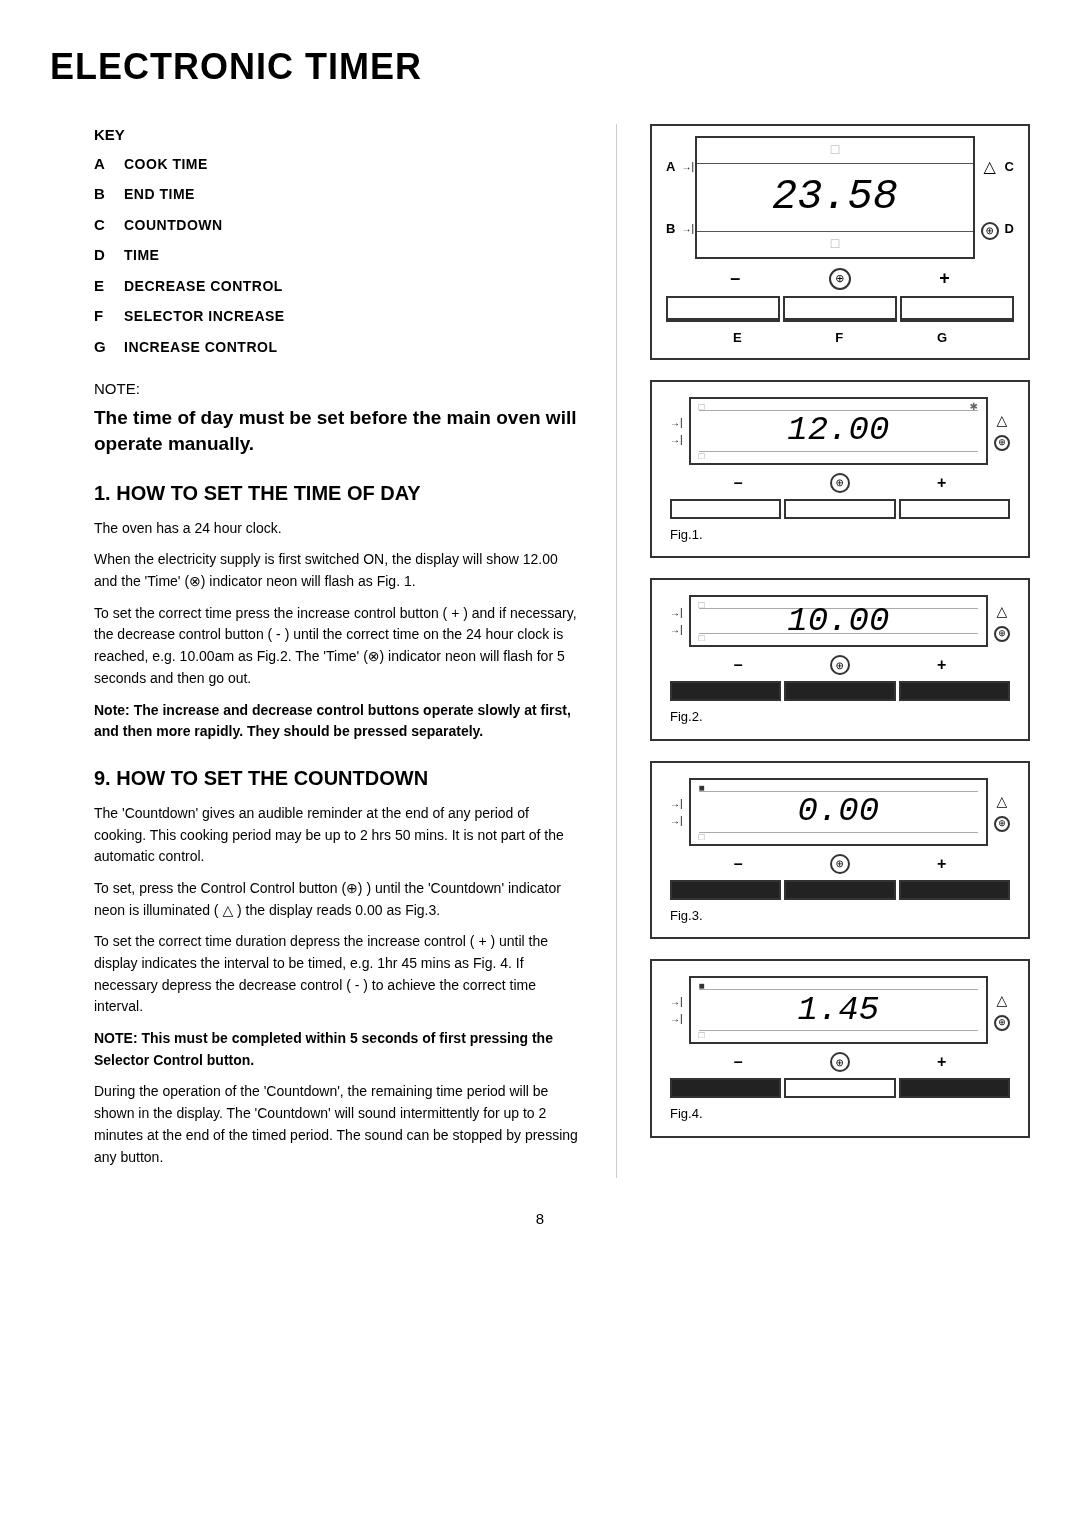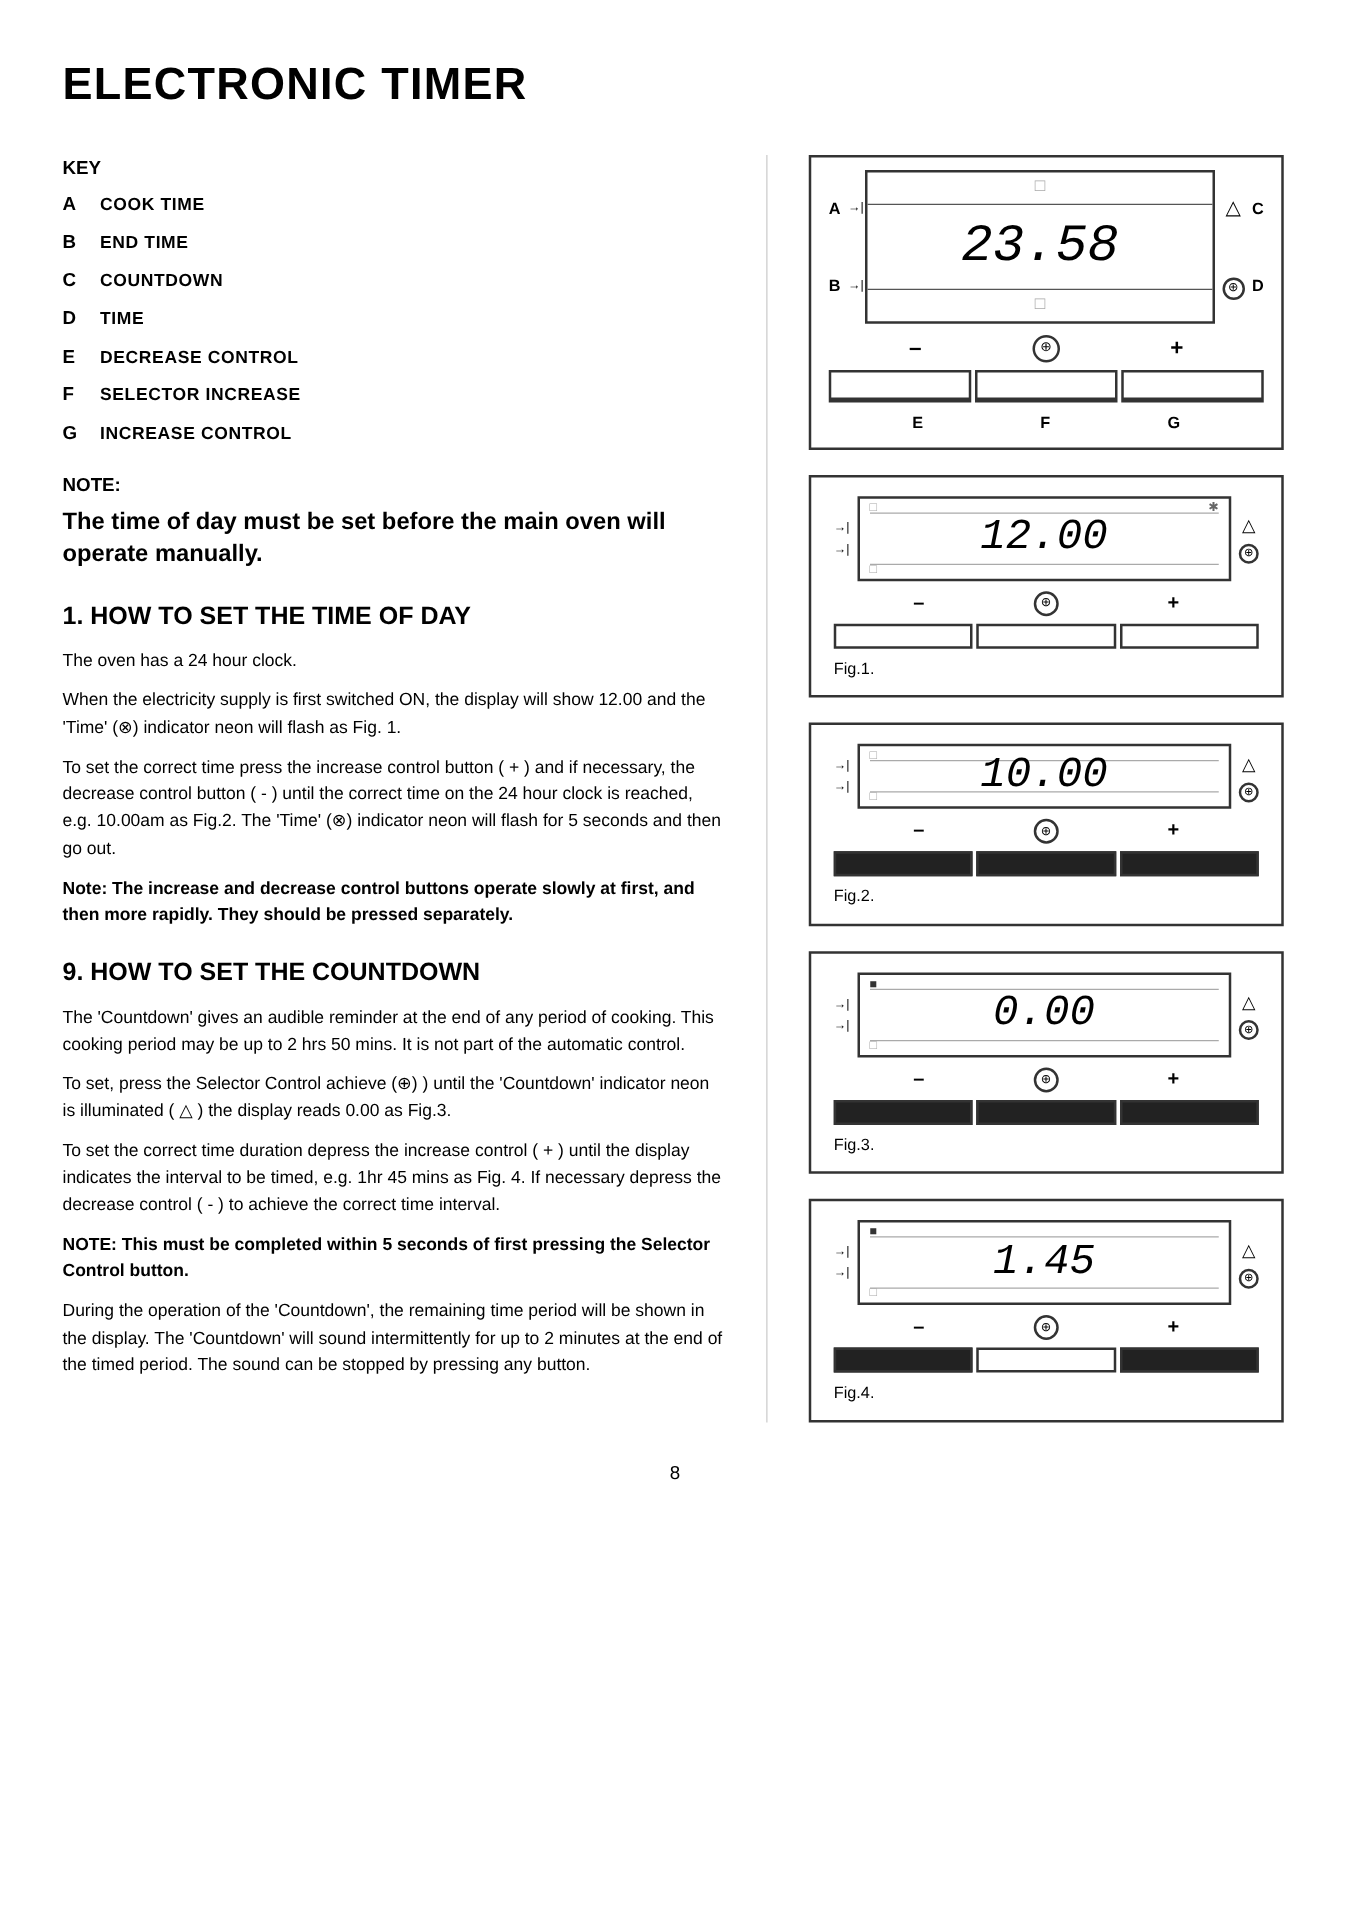--- a/index.html
+++ b/index.html
@@ -17,20 +17,21 @@
     .page-title {
       font-size: 36px;
       font-weight: 900;
       margin-bottom: 30px;
       letter-spacing: 1px;
     }
 
     .content-wrapper {
       display: flex;
       gap: 28px;
+      margin-left: 44px;
     }
 
     .left-column {
       flex: 1;
       max-width: 530px;
     }
 
     .right-column {
       flex: 0 0 380px;
       display: flex;
@@ -64,21 +65,21 @@
       font-weight: 900;
       font-size: 14px;
       letter-spacing: 0.5px;
     }
 
     .note-section {
       margin-bottom: 20px;
     }
 
     .note-label {
-      font-weight: 700;
+      font-weight: 400;
       font-size: 15px;
       margin-bottom: 4px;
     }
 
     .note-text {
       font-weight: 700;
       font-size: 19px;
       line-height: 1.4;
     }
 
@@ -182,21 +183,21 @@
     </div>
 
     <div class="section-title">1.  HOW TO SET THE TIME OF DAY</div>
     <div class="body-text">The oven has a 24 hour clock.</div>
     <div class="body-text">When the electricity supply is first switched ON, the display will show 12.00 and the 'Time' (⊗) indicator neon will flash as Fig. 1.</div>
     <div class="body-text">To set the correct time press the increase control button ( + ) and if necessary, the decrease control button ( - ) until the correct time on the 24 hour clock is reached, e.g. 10.00am as Fig.2.  The 'Time' (⊗) indicator neon will flash for 5 seconds and then go out.</div>
     <div class="bold-note">Note: The increase and decrease control buttons operate slowly at first, and then more rapidly. They should be pressed separately.</div>
 
     <div class="section-title">9.  HOW TO SET THE COUNTDOWN</div>
     <div class="body-text">The 'Countdown' gives an audible reminder at the end of any period of cooking.  This cooking period may be  up to 2 hrs 50 mins.  It is not part of the automatic control.</div>
-    <div class="body-text">To set, press the Selector Control achieve (⊕) ) until the 'Countdown' indicator neon is illuminated ( △ ) the display reads 0.00 as Fig.3.</div>
+    <div class="body-text">To set, press the Control Control button (⊕) ) until the 'Countdown' indicator neon is illuminated ( △ ) the display reads 0.00 as Fig.3.</div>
     <div class="body-text">To set the correct time duration depress the increase control ( + ) until the display indicates the interval to be timed, e.g. 1hr 45 mins as Fig. 4.  If necessary depress the decrease control ( - ) to achieve the correct time interval.</div>
     <div class="bold-note">NOTE:  This must be completed within 5 seconds of first pressing the Selector Control button.</div>
     <div class="body-text">During the operation of the 'Countdown', the remaining time period will be shown in the display. The 'Countdown' will sound intermittently for up to 2 minutes at the end of the timed period.  The sound can be stopped by pressing any button.</div>
 
   </div>
 
   <div class="divider"></div>
 
   <div class="right-column">
 

